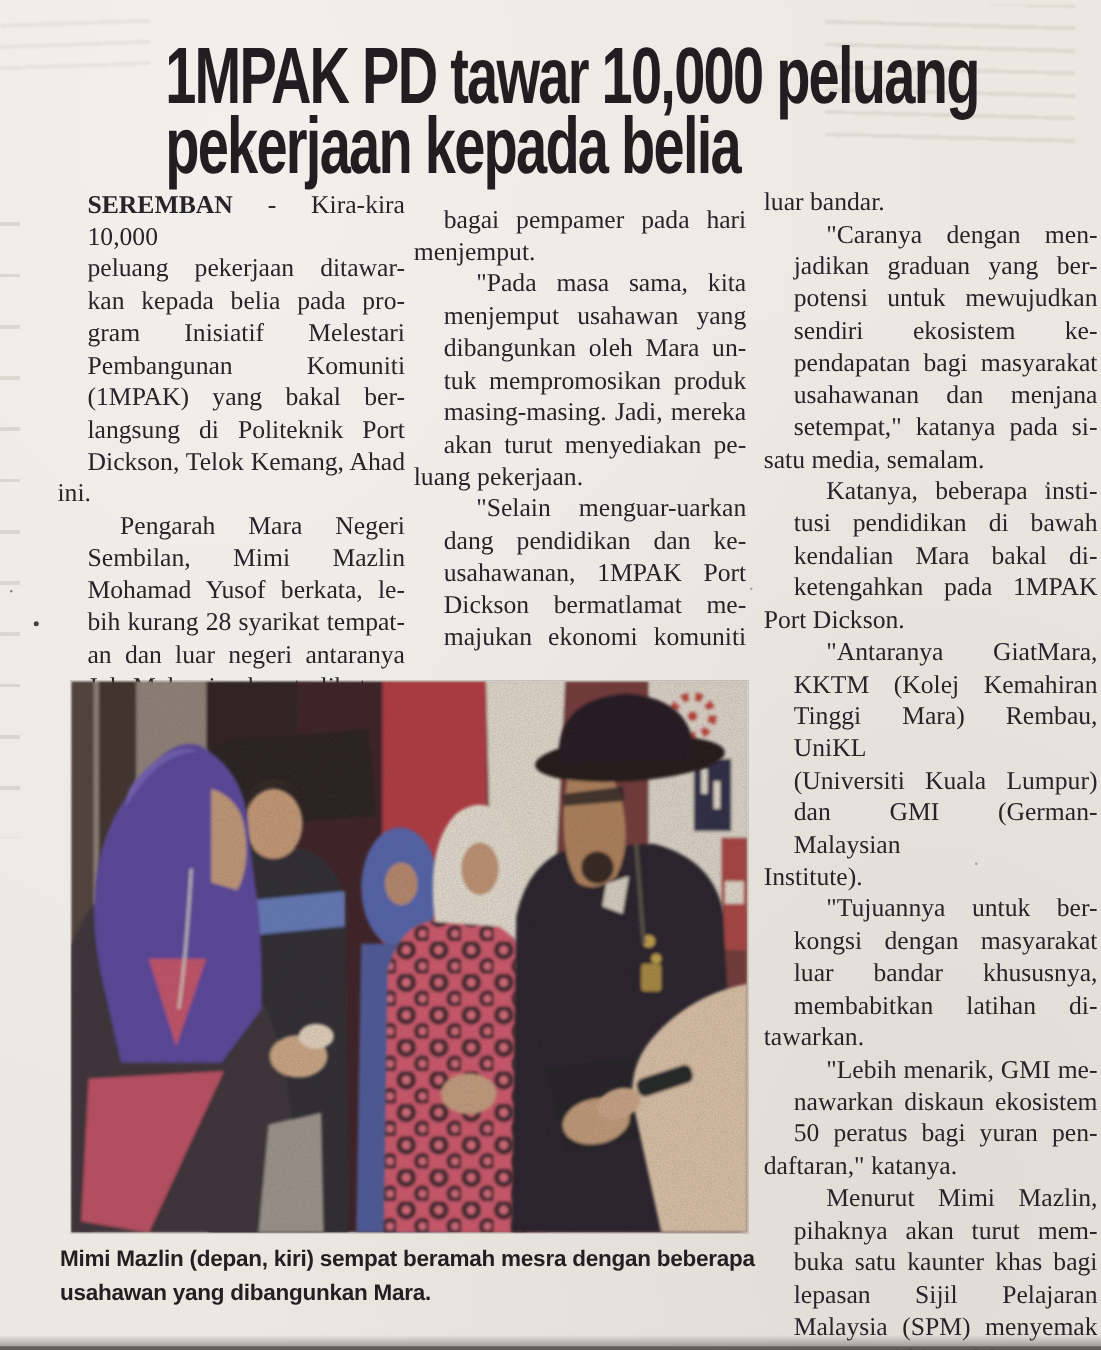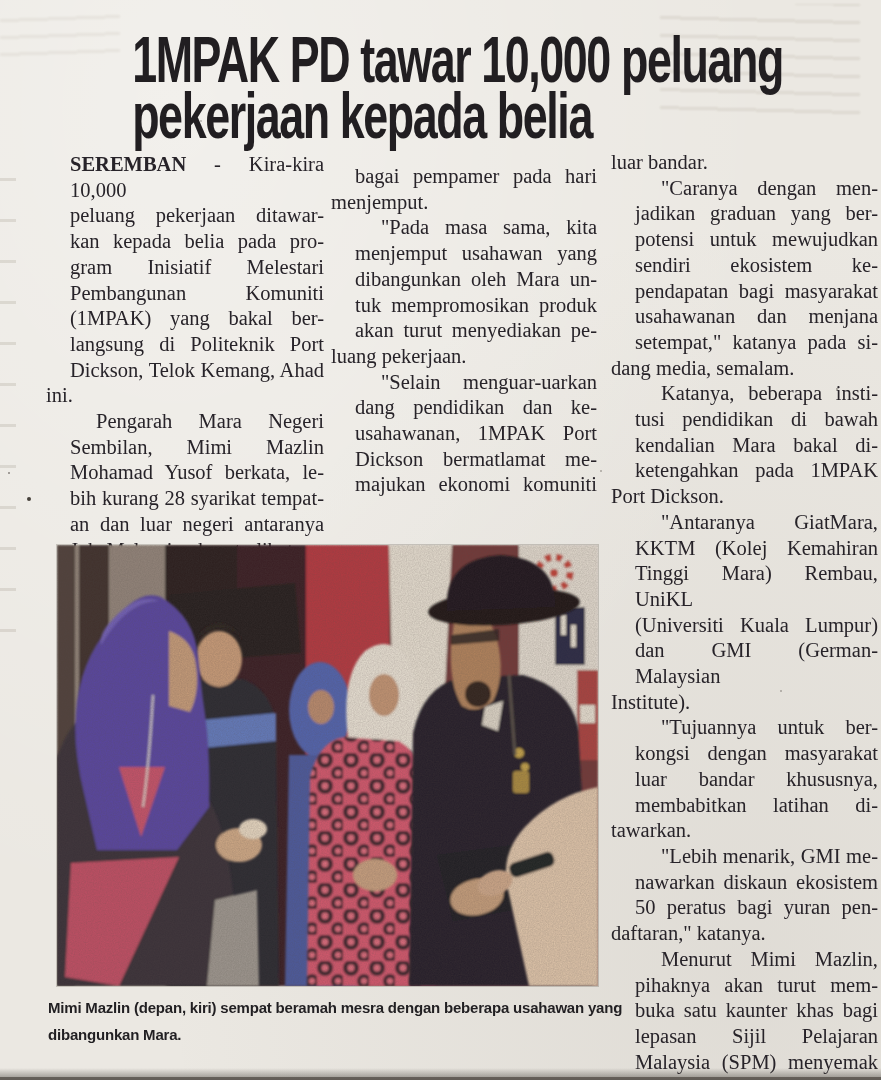--- a/index.html
+++ b/index.html
@@ -27,21 +27,21 @@
   .tl.j{text-align:justify;text-align-last:justify;margin-left:24px;}
   .tl.in{text-indent:26px;}
   .tl b{font-weight:700;}
   
   .photo{position:absolute;left:57px;top:545px;width:541px;height:441px;
     box-shadow:0 0 0 1px rgba(80,70,60,.25);}
   .photo svg{display:block;}
   
   .caption{position:absolute;left:48px;top:994px;width:588px;
     font-family:"Liberation Sans", sans-serif;font-weight:700;
-    font-size:15px;line-height:27px;letter-spacing:-.2px;color:#211f22;}
+    font-size:18px;line-height:27px;letter-spacing:-.2px;color:#211f22;}
   
   .smudge{position:absolute;pointer-events:none;}
   .smudge-tr{left:660px;top:4px;width:200px;height:120px;opacity:.28;filter:blur(1px);
     background:repeating-linear-gradient(1.5deg,transparent 0 15px,#b9b2a4 15px 18px);}
   .smudge-tl{left:0;top:6px;width:120px;height:60px;opacity:.2;filter:blur(1px);
     background:repeating-linear-gradient(-2deg,transparent 0 14px,#bcb5a8 14px 17px);}
   .smudge-left{left:0;top:150px;width:16px;height:520px;opacity:.25;filter:blur(.5px);
     background:repeating-linear-gradient(0deg,transparent 0 38px,#a39b8d 38px 41px);}
   .speck{position:absolute;border-radius:50%;background:#45403a;}
   .scan-bottom{position:absolute;left:0;bottom:0;width:100%;height:12px;
@@ -85,38 +85,39 @@
       <div class="tl j">an dan luar negeri antaranya</div>
       <div class="tl j">JobsMalaysia akan terlibat se-</div>
     </div>
   <div class="col col-2" id="col-1">
       <div class="tl j">bagai pempamer pada hari</div>
       <div class="tl">menjemput.</div>
       <div class="tl j in">"Pada masa sama, kita</div>
       <div class="tl j">menjemput usahawan yang</div>
       <div class="tl j">dibangunkan oleh Mara un-</div>
       <div class="tl j">tuk mempromosikan produk</div>
+      <div class="tl j">masing-masing. Jadi, mereka</div>
       <div class="tl j">akan turut menyediakan pe-</div>
       <div class="tl">luang pekerjaan.</div>
       <div class="tl j in">"Selain menguar-uarkan</div>
       <div class="tl j">dang pendidikan dan ke-</div>
       <div class="tl j">usahawanan, 1MPAK Port</div>
       <div class="tl j">Dickson bermatlamat me-</div>
       <div class="tl j">majukan ekonomi komuniti</div>
     </div>
   <div class="col col-3" id="col-2">
       <div class="tl">luar bandar.</div>
       <div class="tl j in">"Caranya dengan men-</div>
       <div class="tl j">jadikan graduan yang ber-</div>
       <div class="tl j">potensi untuk mewujudkan</div>
       <div class="tl j">sendiri ekosistem ke-</div>
       <div class="tl j">pendapatan bagi masyarakat</div>
       <div class="tl j">usahawanan dan menjana</div>
       <div class="tl j">setempat," katanya pada si-</div>
-      <div class="tl">dang media, semalam.</div>
+      <div class="tl">satu media, semalam.</div>
       <div class="tl j in">Katanya, beberapa insti-</div>
       <div class="tl j">tusi pendidikan di bawah</div>
       <div class="tl j">kendalian Mara bakal di-</div>
       <div class="tl j">ketengahkan pada 1MPAK</div>
       <div class="tl">Port Dickson.</div>
       <div class="tl j in">"Antaranya GiatMara,</div>
       <div class="tl j">KKTM (Kolej Kemahiran</div>
       <div class="tl j">Tinggi Mara) Rembau, UniKL</div>
       <div class="tl j">(Universiti Kuala Lumpur)</div>
       <div class="tl j">dan GMI (German-Malaysian</div>

